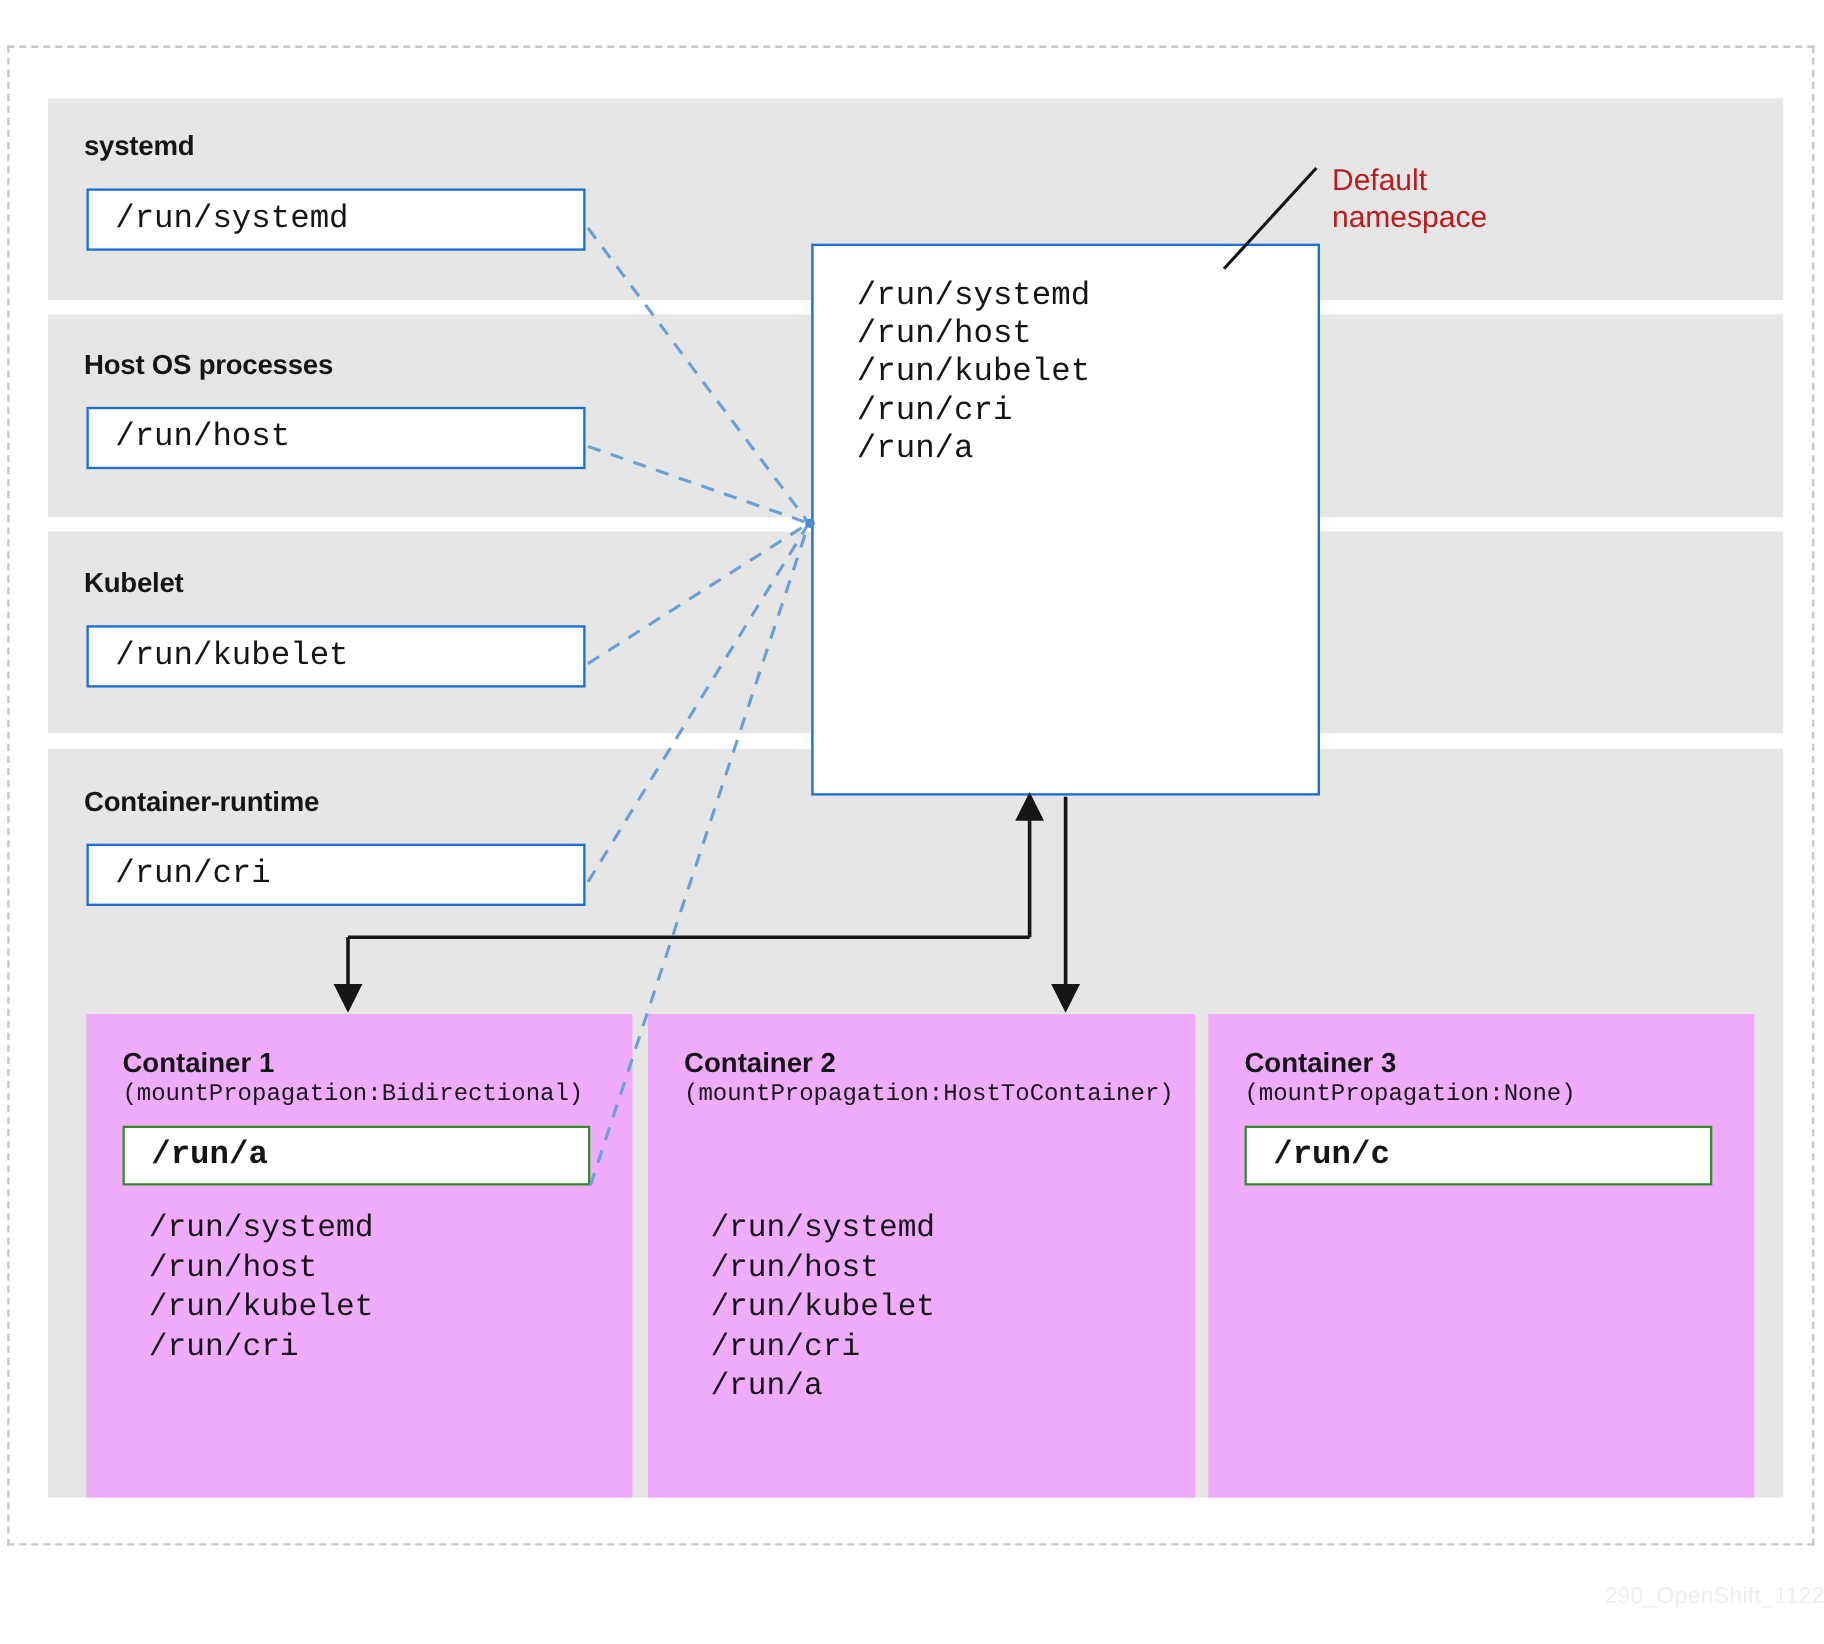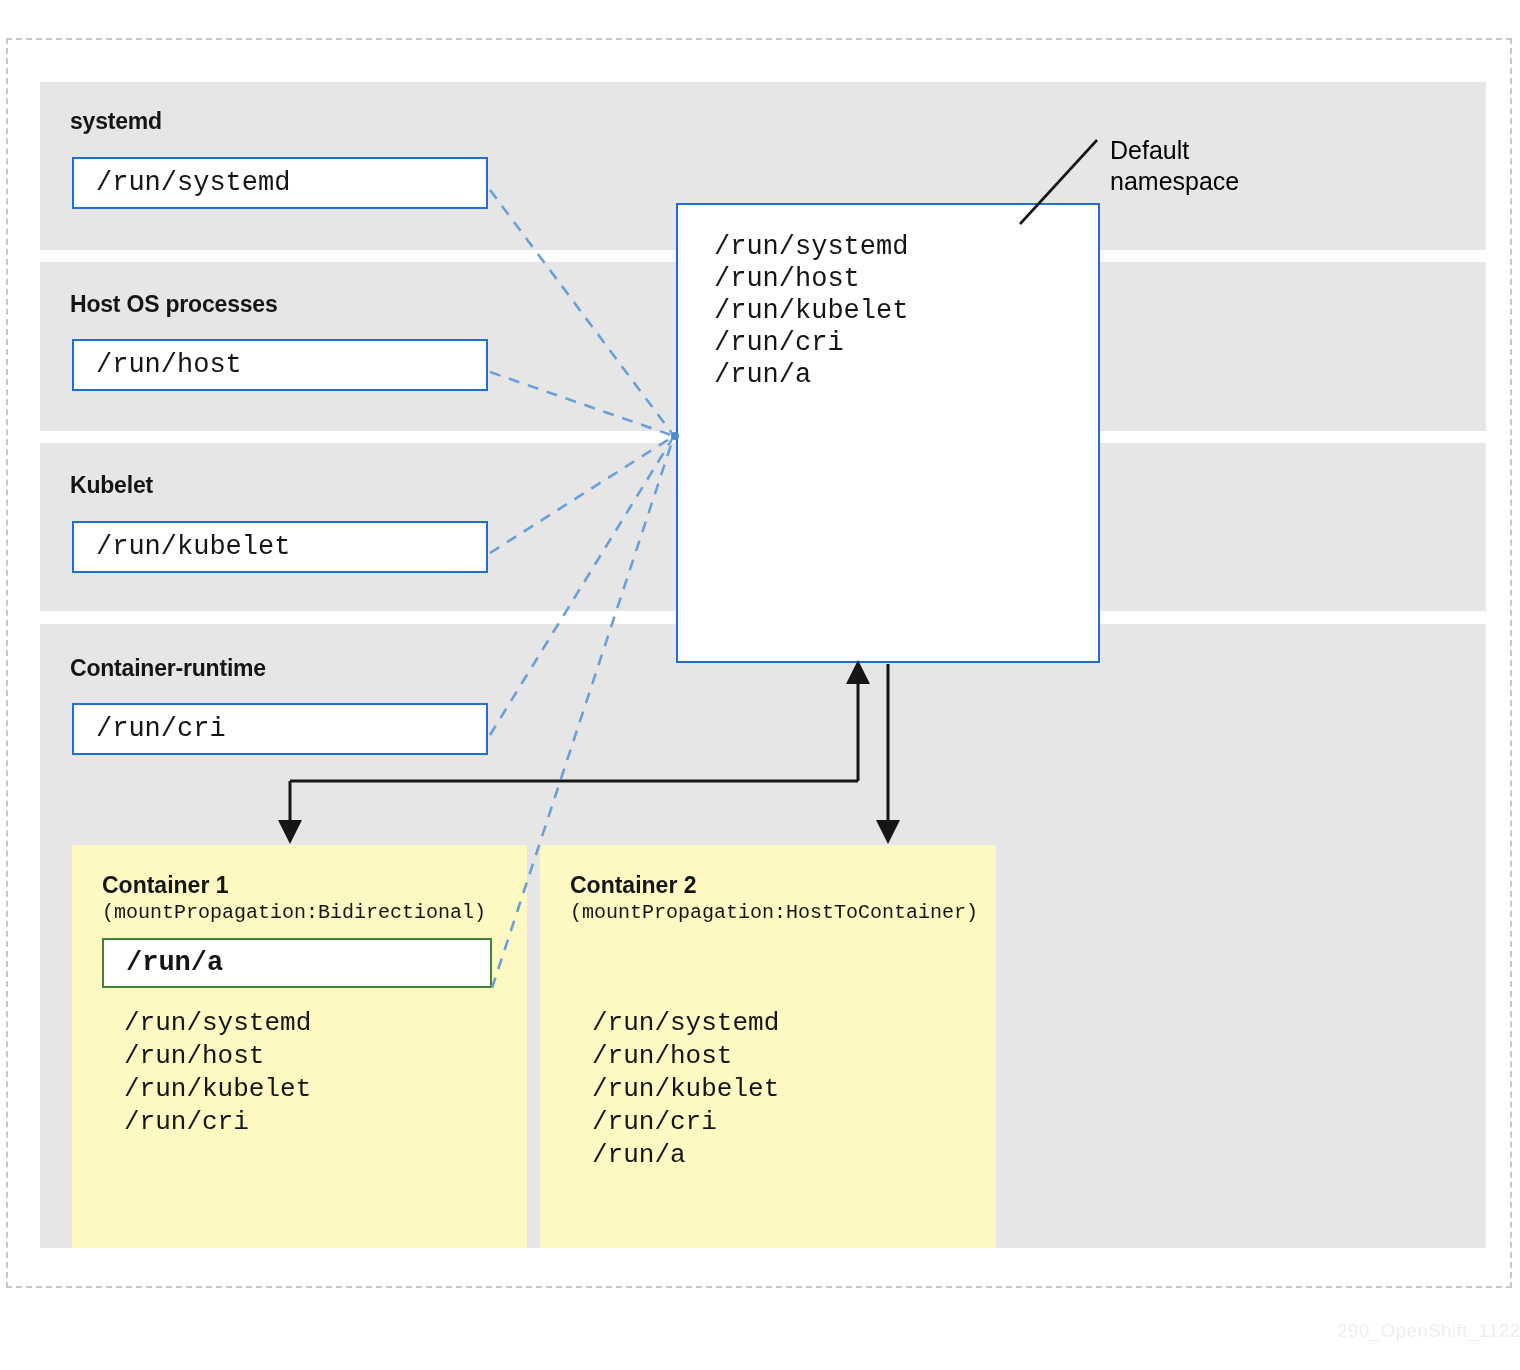--- a/index.html
+++ b/index.html
@@ -41,26 +41,26 @@
     position:absolute;left:676px;top:203px;width:424px;height:460px;
     background:#ffffff;border:2px solid #1f6fd0;box-sizing:border-box;
   }
   #ns-list{
     position:absolute;left:36px;top:26px;
     font-family:"Liberation Mono",monospace;font-size:27px;line-height:32px;
     color:#151515;white-space:pre;
   }
   #ns-label{
     position:absolute;left:1110px;top:135px;
-    font-size:25px;line-height:31px;color:#000000;white-space:pre;
+    font-size:25px;line-height:31px;color:#b91c1c;white-space:pre;
   }
 
   
   .container-card{
-    position:absolute;top:845px;height:403px;background:#fef9c3;
+    position:absolute;top:845px;height:403px;background:#f0abfc;
   }
   #card-1{left:72px;width:455px;}
   #card-2{left:540px;width:456px;}
   #card-3{left:1007px;width:455px;}
 
   .card-title{
     position:absolute;left:30px;top:27px;
     font-size:23px;font-weight:bold;color:#151515;white-space:nowrap;
   }
   .card-sub{
@@ -139,20 +139,26 @@
   <div class="container-card" id="card-2">
     <div class="card-title">Container 2</div>
     <div class="card-sub">(mountPropagation:HostToContainer)</div>
     <div class="card-paths">/run/systemd
 /run/host
 /run/kubelet
 /run/cri
 /run/a</div>
   </div>
 
+  <div class="container-card" id="card-3">
+    <div class="card-title">Container 3</div>
+    <div class="card-sub">(mountPropagation:None)</div>
+    <div class="greenbox" id="gb-3">/run/c</div>
+    <div class="card-paths"></div>
+  </div>
 
   <svg class="overlay" viewBox="0 0 1520 1370" xmlns="http://www.w3.org/2000/svg">
 
     <defs>
       <marker id="arrowhead" markerWidth="9" markerHeight="9" refX="4.5" refY="4.5" orient="auto">
         <path d="M0.5,0.5 L8.5,4.5 L0.5,8.5 Z" fill="#151515"></path>
       </marker>
     </defs>
 
     <g stroke="#6a9fd8" stroke-width="2.6" stroke-dasharray="11 9" fill="none">

